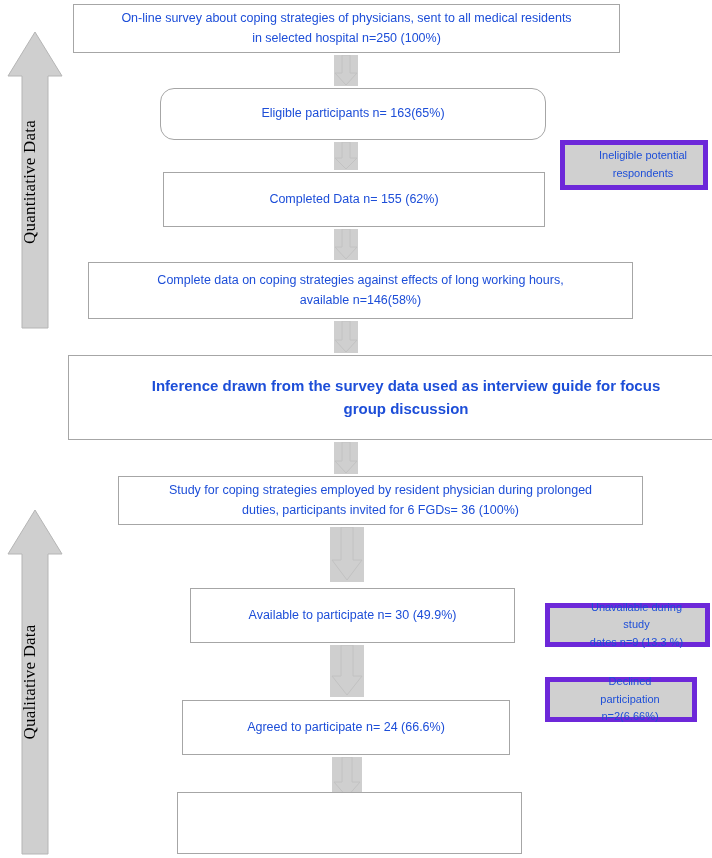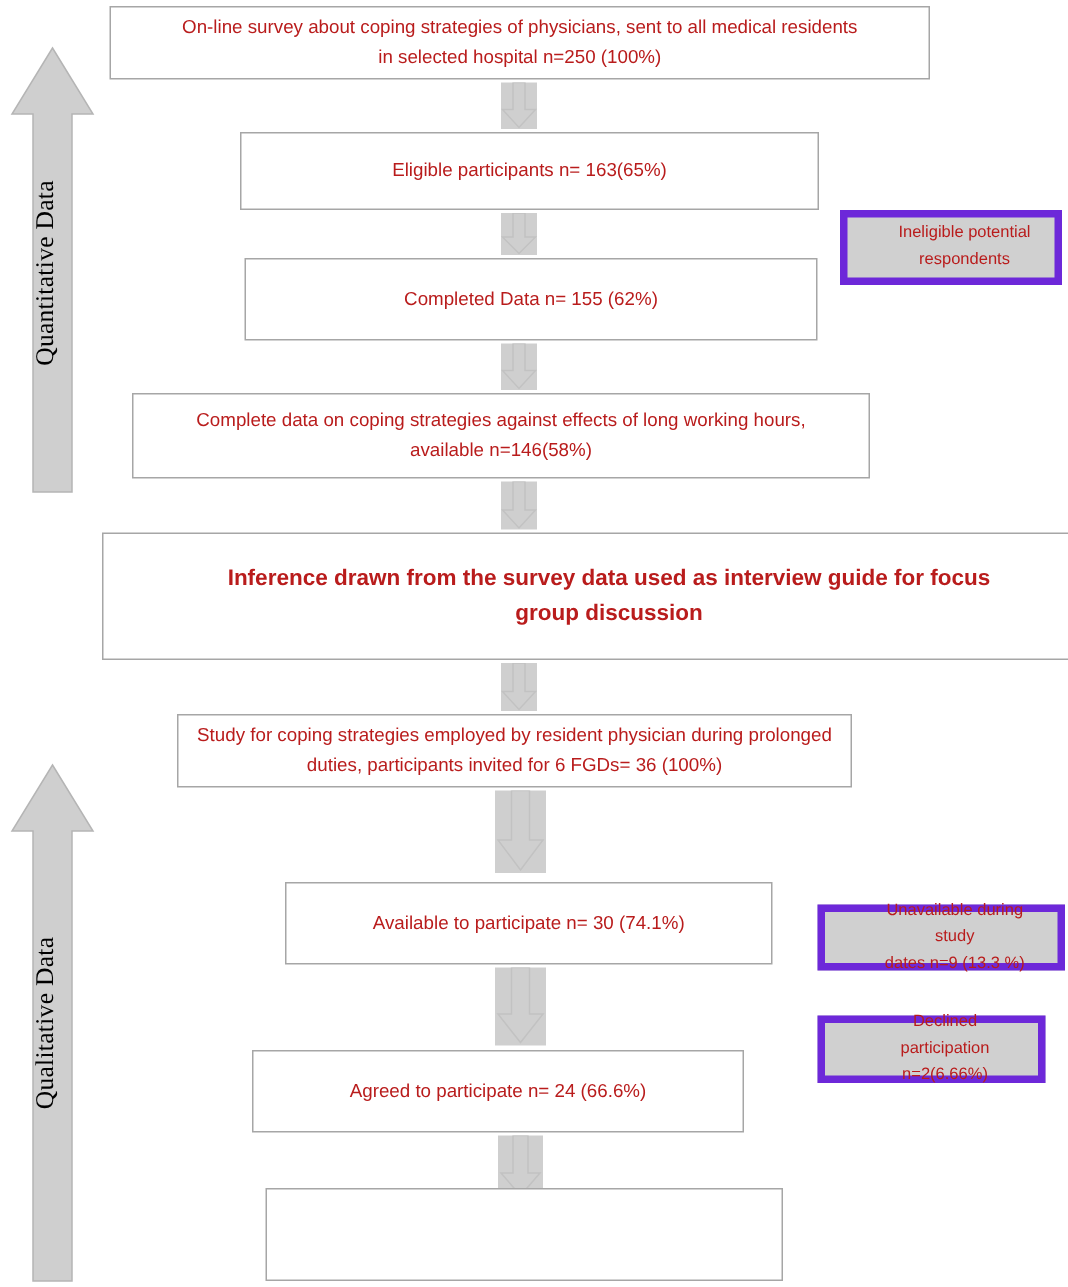--- a/index.html
+++ b/index.html
@@ -15,21 +15,21 @@
     width: 712px;
     height: 858px;
     background: #ffffff;
     overflow: hidden;
   }
   .node {
     position: absolute;
     box-sizing: border-box;
     border: 1px solid #a6a6a6;
     background: #ffffff;
-    color: #b91c1c;
+    color: #1d4ed8;
     display: flex;
     align-items: center;
     justify-content: center;
     text-align: center;
     font-size: 12.5px;
     line-height: 1.55;
     padding: 4px 10px;
   }
   .node.bold {
     font-weight: bold;
@@ -105,21 +105,21 @@
       <span class="line2">in selected hospital n=250 (100%)</span>
     </span>
   </div>
 
   <div class="downarrow" style="left:334px; top:55px; width:24px; height:31px;">
     <svg width="24" height="31" viewBox="0 0 24 31">
       <polygon points="8,0 16,0 16,18 23,18 12,30 1,18 8,18" fill="#cfcfcf" stroke="#c2c2c2" stroke-width="1"></polygon>
     </svg>
   </div>
 
-  <div class="node" style="left:160px; top:88px; width:386px; height:52px;">
+  <div class="node" style="left:160px; top:88px; width:386px; height:52px;border-radius:14px;">
     <span class="txt">Eligible participants n= 163(65%)</span>
   </div>
 
   <div class="downarrow" style="left:334px; top:142px; width:24px; height:28px;">
     <svg width="24" height="28" viewBox="0 0 24 28">
       <polygon points="8,0 16,0 16,16 23,16 12,27 1,16 8,16" fill="#cfcfcf" stroke="#c2c2c2" stroke-width="1"></polygon>
     </svg>
   </div>
 
   <div class="node side" style="left:560px; top:140px; width:148px; height:50px;">
@@ -132,21 +132,21 @@
   <div class="node" style="left:163px; top:172px; width:382px; height:55px;">
     <span class="txt">Completed Data n= 155 (62%)</span>
   </div>
 
   <div class="downarrow" style="left:334px; top:229px; width:24px; height:31px;">
     <svg width="24" height="31" viewBox="0 0 24 31">
       <polygon points="8,0 16,0 16,18 23,18 12,30 1,18 8,18" fill="#cfcfcf" stroke="#c2c2c2" stroke-width="1"></polygon>
     </svg>
   </div>
 
-  <div class="node" style="left:88px; top:262px; width:492px; height:57px;">
+  <div class="node" style="left:88px; top:262px; width:545px; height:57px;">
     <span class="txt">
       <span class="line2">Complete data on coping strategies against effects of long working hours,</span>
       <span class="line2">available n=146(58%)</span>
     </span>
   </div>
 
   <div class="downarrow" style="left:334px; top:321px; width:24px; height:32px;">
     <svg width="24" height="32" viewBox="0 0 24 32">
       <polygon points="8,0 16,0 16,19 23,19 12,31 1,19 8,19" fill="#cfcfcf" stroke="#c2c2c2" stroke-width="1"></polygon>
     </svg>
@@ -158,35 +158,35 @@
       <span class="line2">group discussion</span>
     </span>
   </div>
 
   <div class="downarrow" style="left:334px; top:442px; width:24px; height:32px;">
     <svg width="24" height="32" viewBox="0 0 24 32">
       <polygon points="8,0 16,0 16,19 23,19 12,31 1,19 8,19" fill="#cfcfcf" stroke="#c2c2c2" stroke-width="1"></polygon>
     </svg>
   </div>
 
-  <div class="node" style="left:118px; top:476px; width:450px; height:49px;">
+  <div class="node" style="left:118px; top:476px; width:525px; height:49px;">
     <span class="txt">
       <span class="line2">Study for coping strategies employed by resident physician during prolonged</span>
       <span class="line2">duties, participants invited for 6 FGDs= 36 (100%)</span>
     </span>
   </div>
 
   <div class="downarrow" style="left:330px; top:527px; width:34px; height:55px;">
     <svg width="34" height="55" viewBox="0 0 34 55">
       <polygon points="11,0 23,0 23,33 32,33 17,53 2,33 11,33" fill="#cfcfcf" stroke="#c2c2c2" stroke-width="1"></polygon>
     </svg>
   </div>
 
   <div class="node" style="left:190px; top:588px; width:325px; height:55px;">
-    <span class="txt">Available to participate n= 30 (74.1%)</span>
+    <span class="txt">Available to participate n= 30 (49.9%)</span>
   </div>
 
   <div class="node side" style="left:545px; top:603px; width:165px; height:44px;">
     <span class="txt">
       <span class="line2">Unavailable during study</span>
       <span class="line2">dates n=9 (13.3 %)</span>
     </span>
   </div>
 
   <div class="node side" style="left:545px; top:677px; width:152px; height:45px;">
@@ -195,21 +195,21 @@
       <span class="line2">n=2(6.66%)</span>
     </span>
   </div>
 
   <div class="downarrow" style="left:330px; top:645px; width:34px; height:52px;">
     <svg width="34" height="52" viewBox="0 0 34 52">
       <polygon points="11,0 23,0 23,31 32,31 17,50 2,31 11,31" fill="#cfcfcf" stroke="#c2c2c2" stroke-width="1"></polygon>
     </svg>
   </div>
 
-  <div class="node" style="left:168px; top:700px; width:328px; height:55px;">
+  <div class="node" style="left:182px; top:700px; width:328px; height:55px;">
     <span class="txt">Agreed to participate n= 24 (66.6%)</span>
   </div>
 
   <div class="downarrow" style="left:332px; top:757px; width:30px; height:42px;">
     <svg width="30" height="42" viewBox="0 0 30 42">
       <polygon points="10,0 20,0 20,25 28,25 15,40 2,25 10,25" fill="#cfcfcf" stroke="#c2c2c2" stroke-width="1"></polygon>
     </svg>
   </div>
 
   <div class="node" style="left:177px; top:792px; width:345px; height:62px;">

